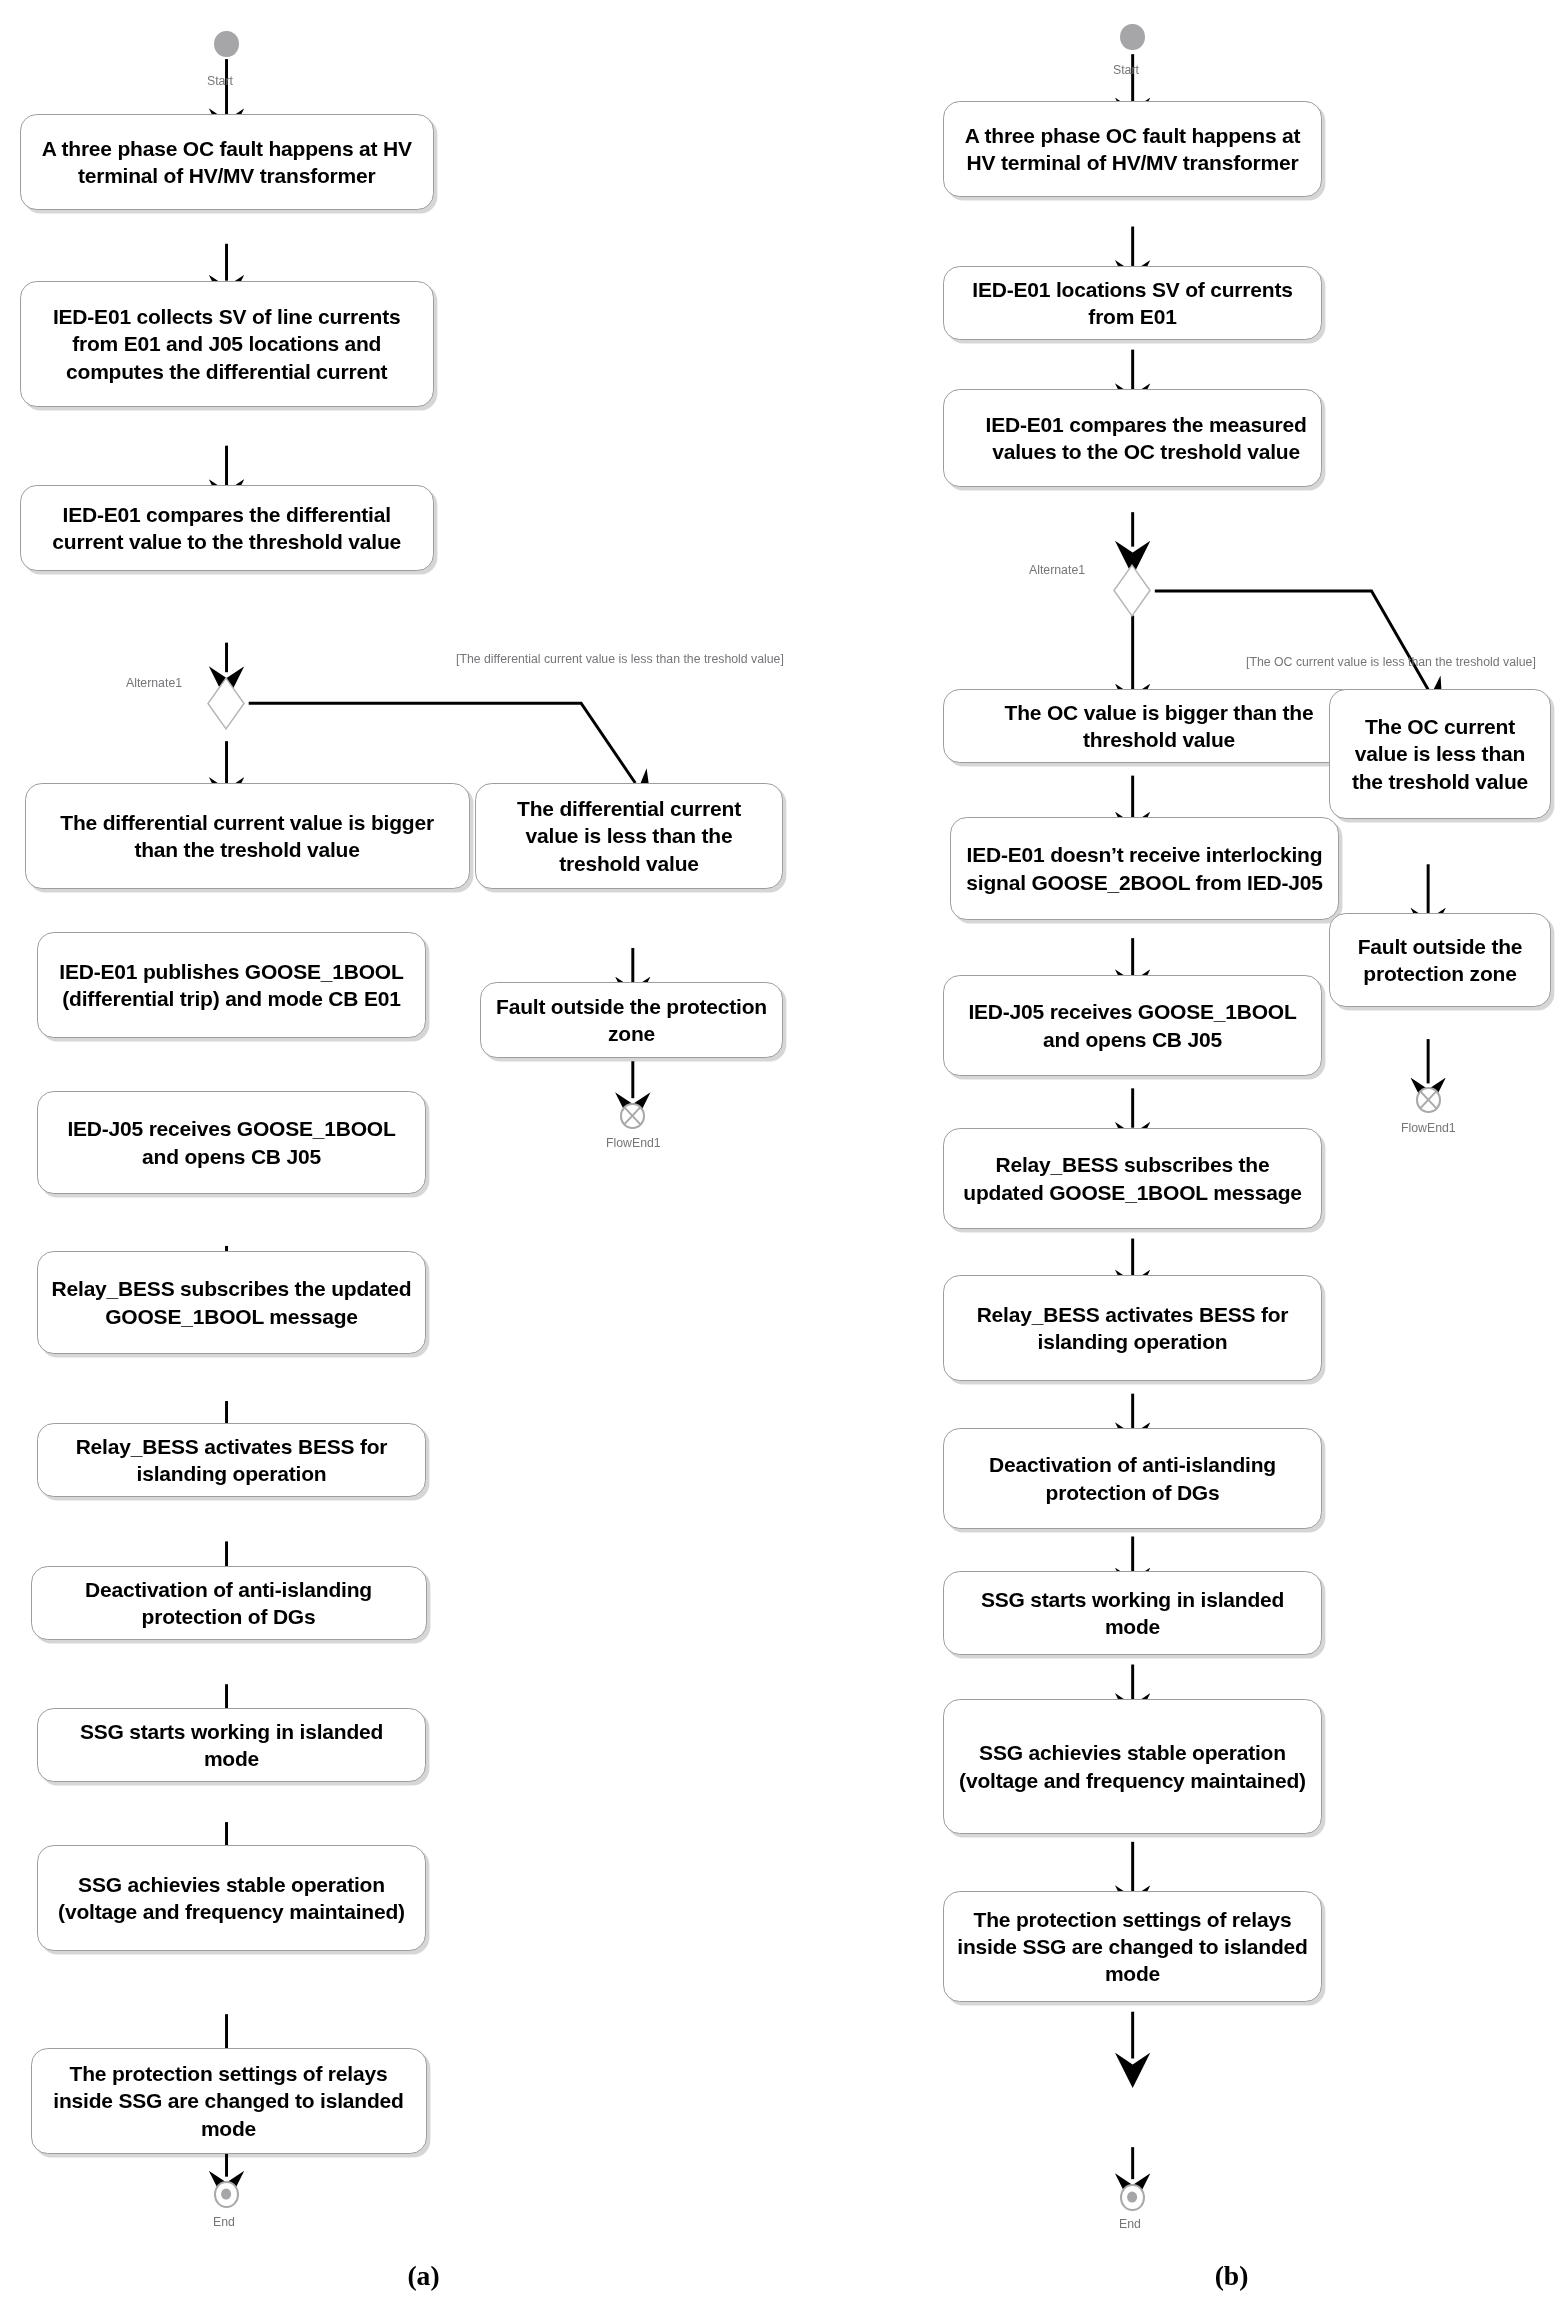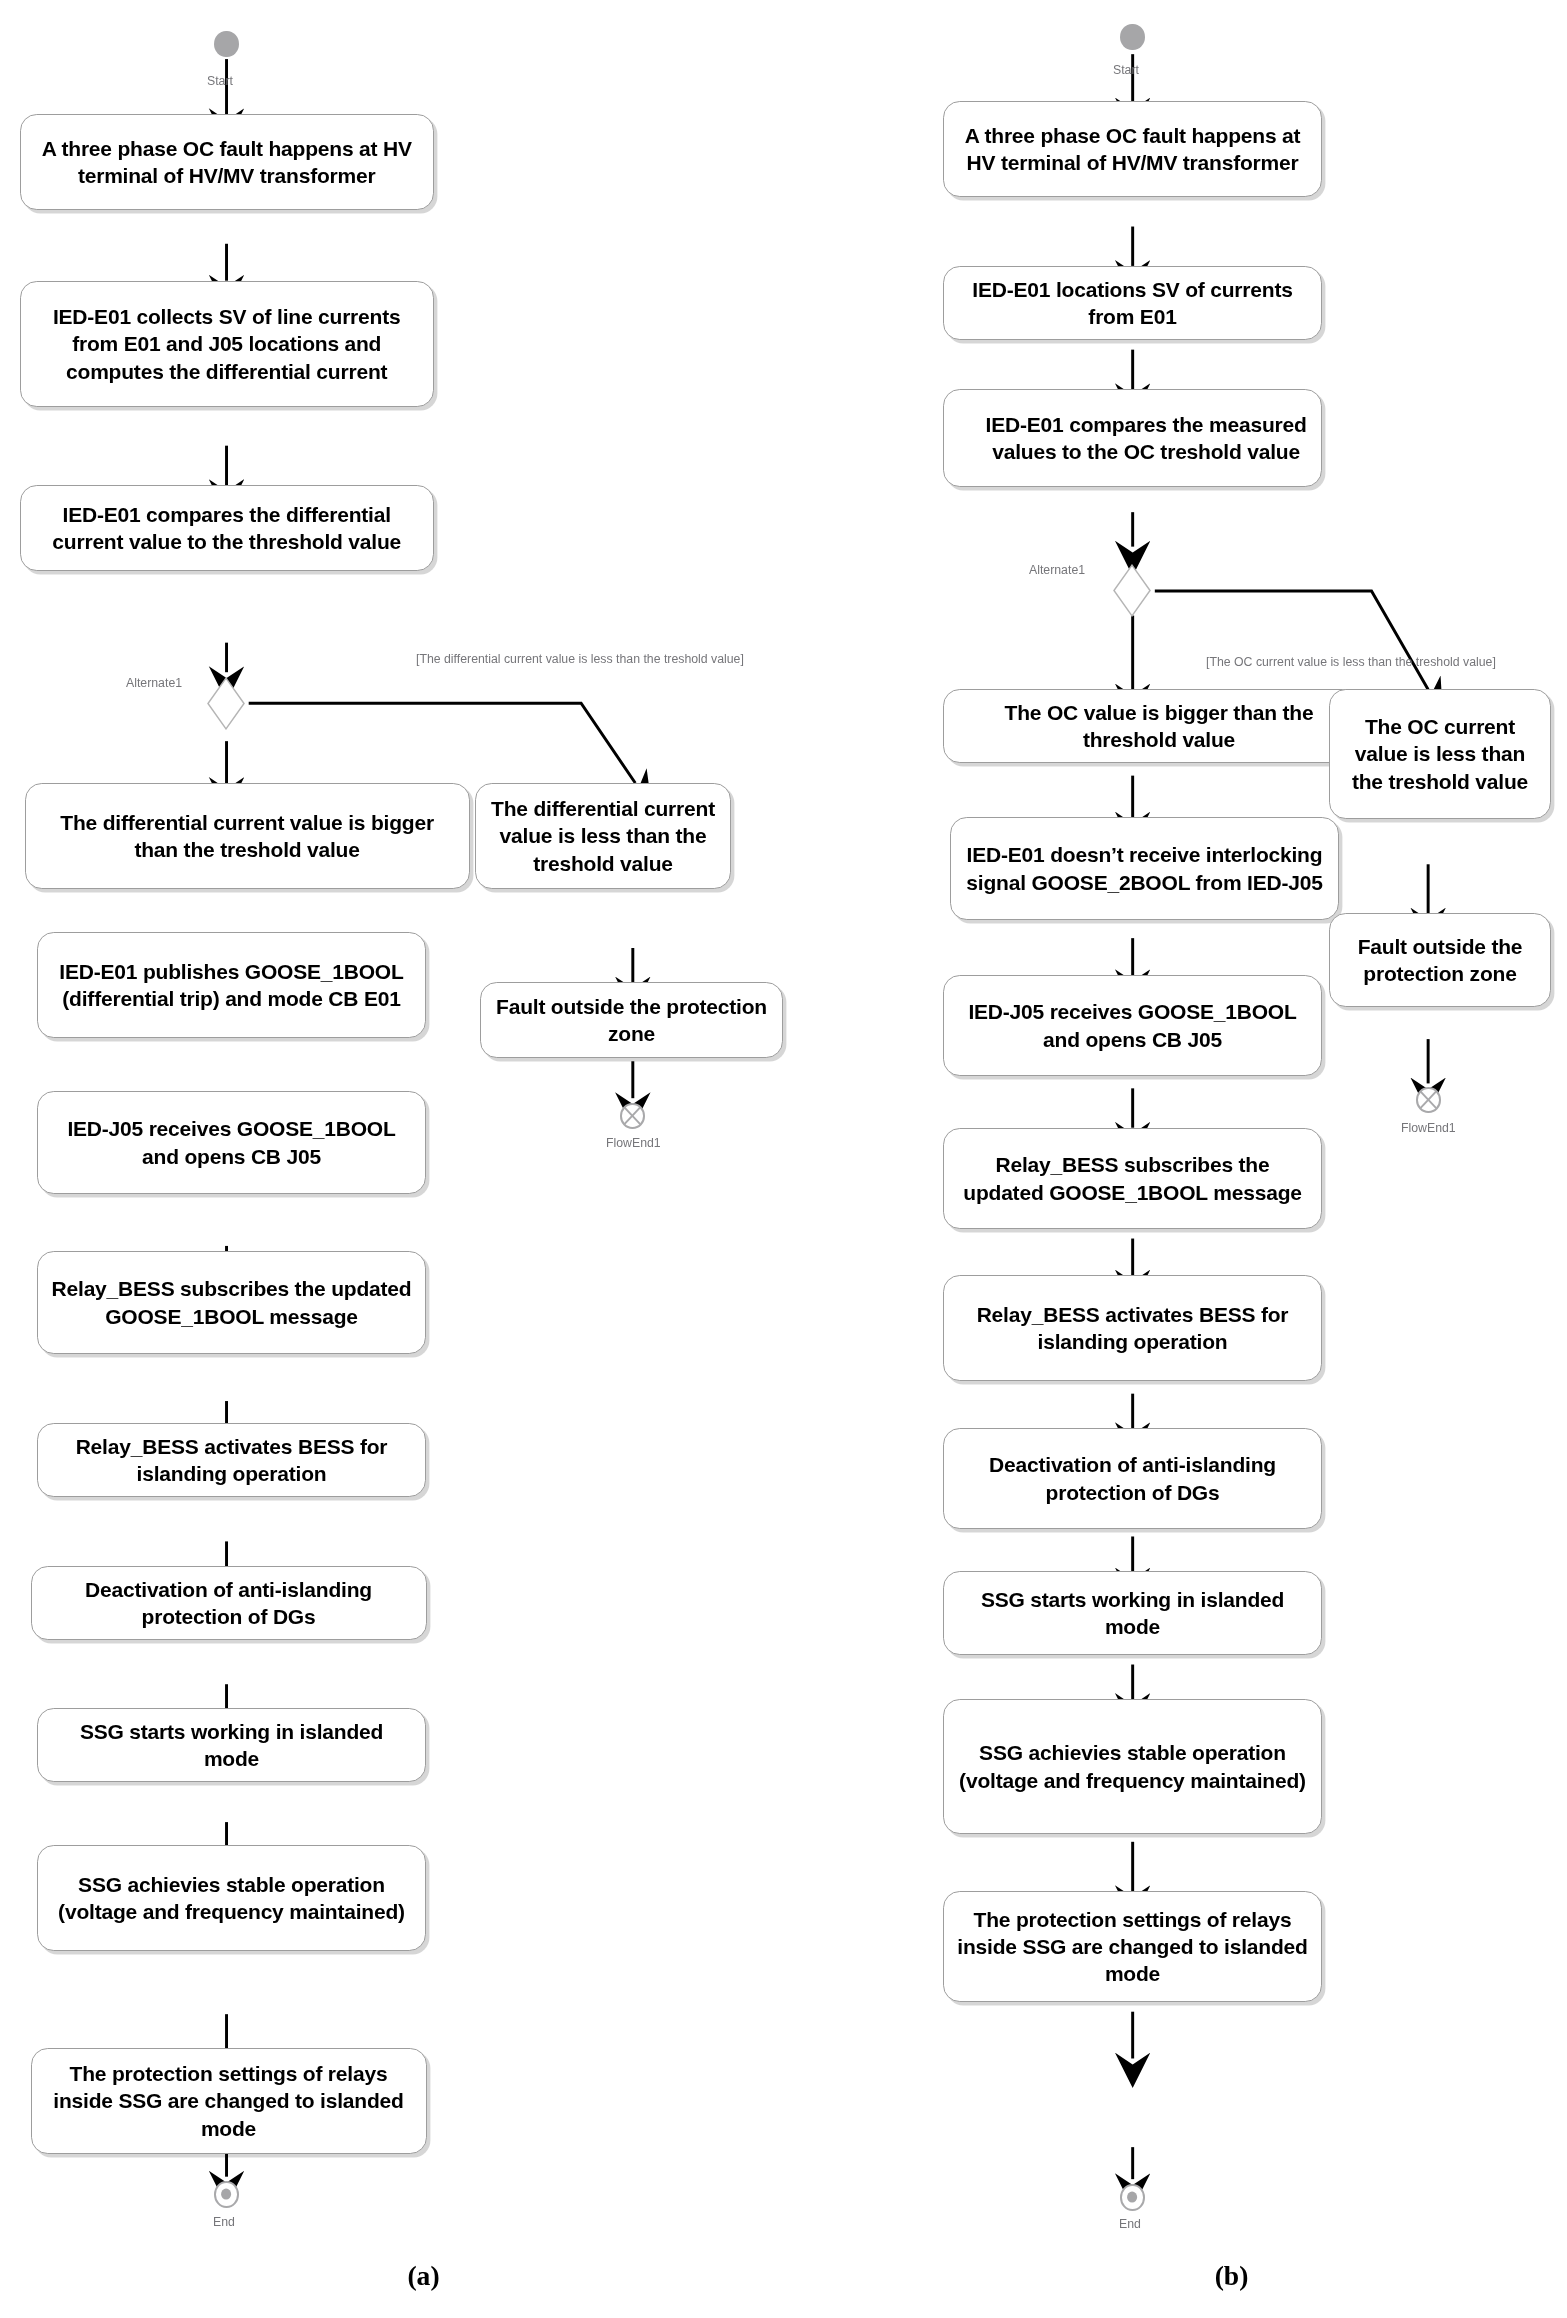--- a/index.html
+++ b/index.html
@@ -89,21 +89,21 @@
   }
 
   
   .tag {
     position: absolute;
     font-family: "Liberation Sans", sans-serif;
     font-size: 12.3px;
     color: #76767a;
     white-space: nowrap;
   }
-  .tag.guard { font-size: 12.3px; }
+  .tag.guard { font-size: 12.3px; margin-left: 40px; }
 
   
   .diamond {
     position: absolute;
     width: 38px;
     height: 53px;
   }
 
   
   .caption {
@@ -222,21 +222,21 @@
     <div class="txt">SSG achievies stable operation (voltage and frequency maintained)</div>
   </div>
 
   <div class="node" style="left:30.5px; top:2048px; width:396px; height:106px;">
     <div class="txt">The protection settings of relays inside SSG are changed to islanded mode</div>
   </div>
 
   <div class="end-node" style="left:214px; top:2181px;"></div>
   <div class="tag" style="left:213px; top:2215px;">End</div>
 
-  <div class="node" style="left:475px; top:783px; width:256px; height:106px;">
+  <div class="node" style="left:475px; top:783px; width:308px; height:106px;">
     <div class="txt">The differential current value is less than the treshold value</div>
   </div>
 
   <div class="node" style="left:480px; top:982px; width:303px; height:76px;">
     <div class="txt">Fault outside the protection zone</div>
   </div>
 
   <div class="flowend-node" style="left:620px; top:1103px;"></div>
   <svg style="position:absolute; left:620px; top:1103px; width:24.6px; height:25.6px;" viewBox="0 0 50 52" xmlns="http://www.w3.org/2000/svg">
     <line x1="9" y1="9" x2="41" y2="43" stroke="#a9a9ab" stroke-width="4"></line>

